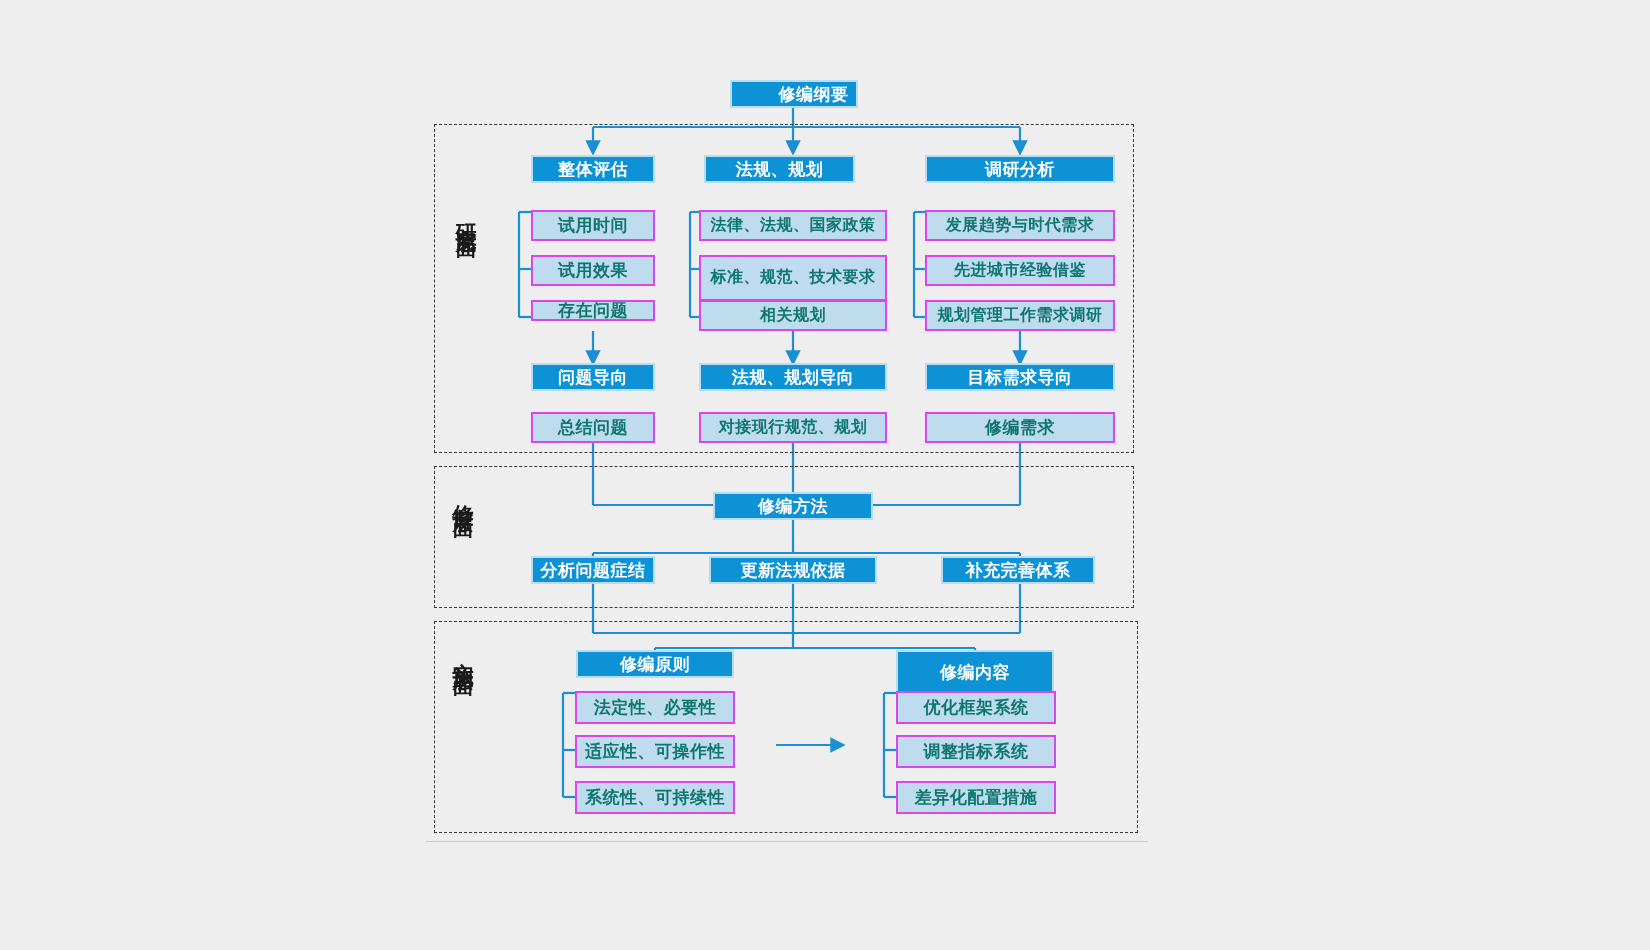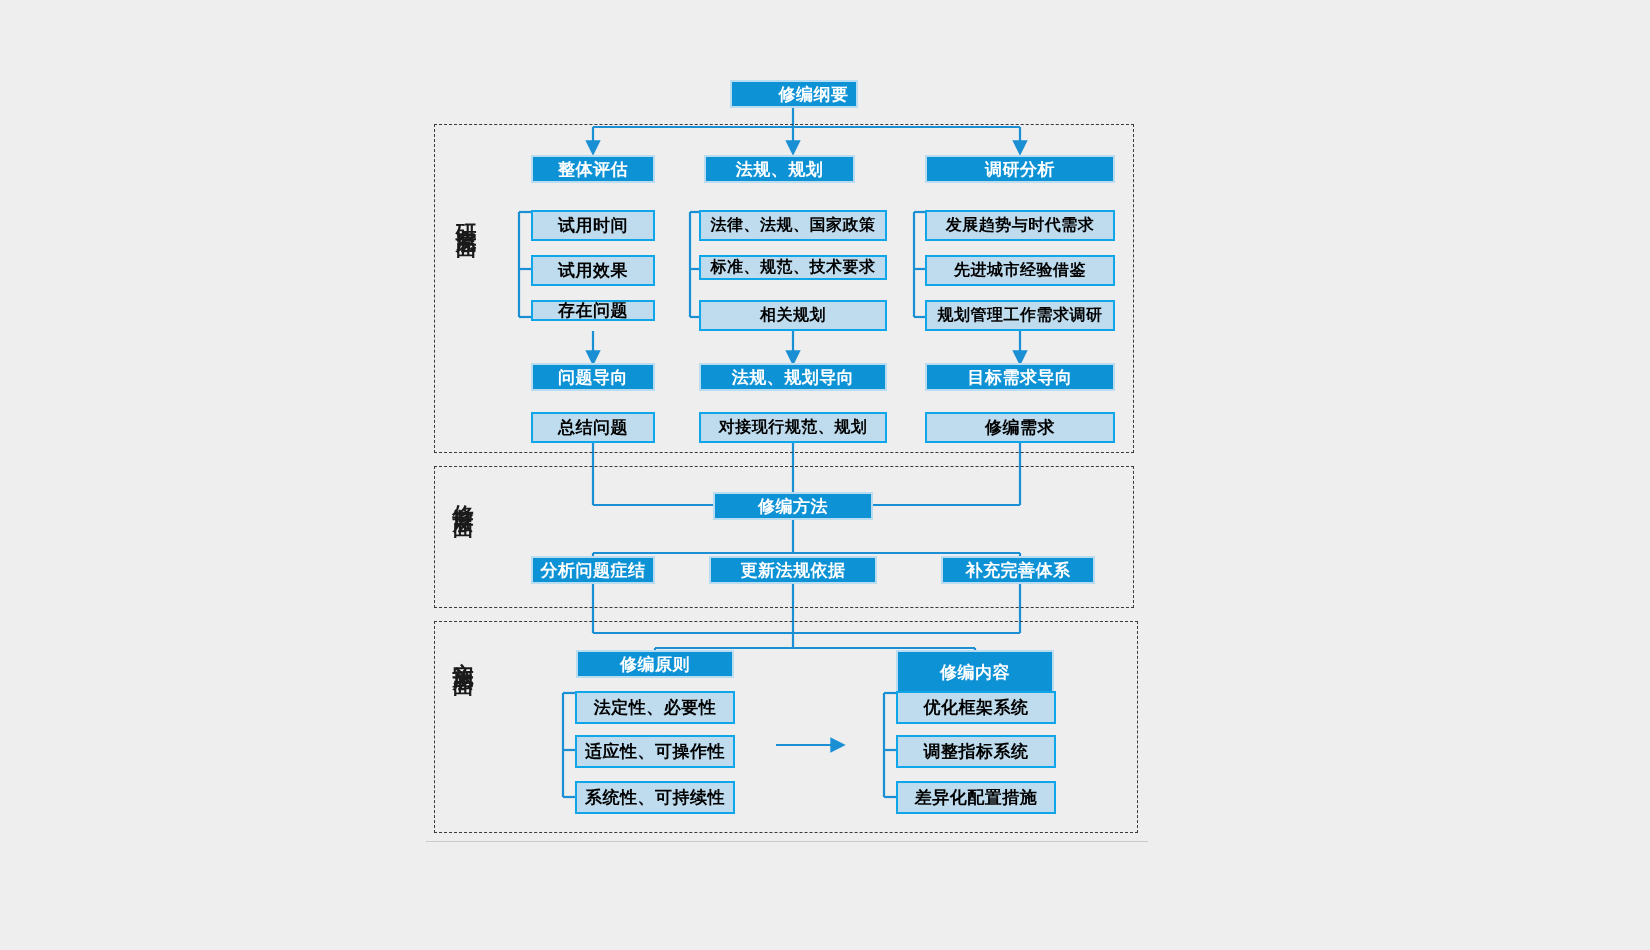--- a/index.html
+++ b/index.html
@@ -65,22 +65,22 @@
     line-height: 1;
   }
   .node.dark {
     background: #0e92d6;
     border: 2px solid #b9dcf0;
     color: #ffffff;
     font-size: 17px;
   }
   .node.light {
     background: #bedcee;
-    border: 2px solid #0ea5e9;
-    color: #000000;
+    border: 2px solid #d946ef;
+    color: #0f766e;
     font-size: 17px;
   }
   .node.small {
     font-size: 16px;
     font-family: Liberation Mono, monospace;
   }
 </style>
 </head>
 <body>
 
@@ -166,21 +166,21 @@
 
   <div class="node dark" style="left:531px; top:155px; width:124px; height:28px;">整体评估</div>
   <div class="node dark" style="left:704px; top:155px; width:151px; height:28px;">法规、规划</div>
   <div class="node dark" style="left:925px; top:155px; width:190px; height:28px;">调研分析</div>
 
   <div class="node light" style="left:531px; top:210px; width:124px; height:31px;">试用时间</div>
   <div class="node light" style="left:531px; top:255px; width:124px; height:31px;">试用效果</div>
   <div class="node light" style="left:531px; top:300px; width:124px; height:21px;">存在问题</div>
 
   <div class="node light small" style="left:699px; top:210px; width:188px; height:31px;">法律、法规、国家政策</div>
-  <div class="node light small" style="left:699px; top:255px; width:188px; height:25px;">标准、规范、技术要求</div>
+  <div class="node light small" style="left:699px; top:255px; width:188px; height:46px;">标准、规范、技术要求</div>
   <div class="node light small" style="left:699px; top:300px; width:188px; height:31px;">相关规划</div>
 
   <div class="node light small" style="left:925px; top:210px; width:190px; height:31px;">发展趋势与时代需求</div>
   <div class="node light small" style="left:925px; top:255px; width:190px; height:31px;">先进城市经验借鉴</div>
   <div class="node light small" style="left:925px; top:300px; width:190px; height:31px;">规划管理工作需求调研</div>
 
   <div class="node dark" style="left:531px; top:363px; width:124px; height:28px;">问题导向</div>
   <div class="node dark" style="left:699px; top:363px; width:188px; height:28px;">法规、规划导向</div>
   <div class="node dark" style="left:925px; top:363px; width:190px; height:28px;">目标需求导向</div>
 

